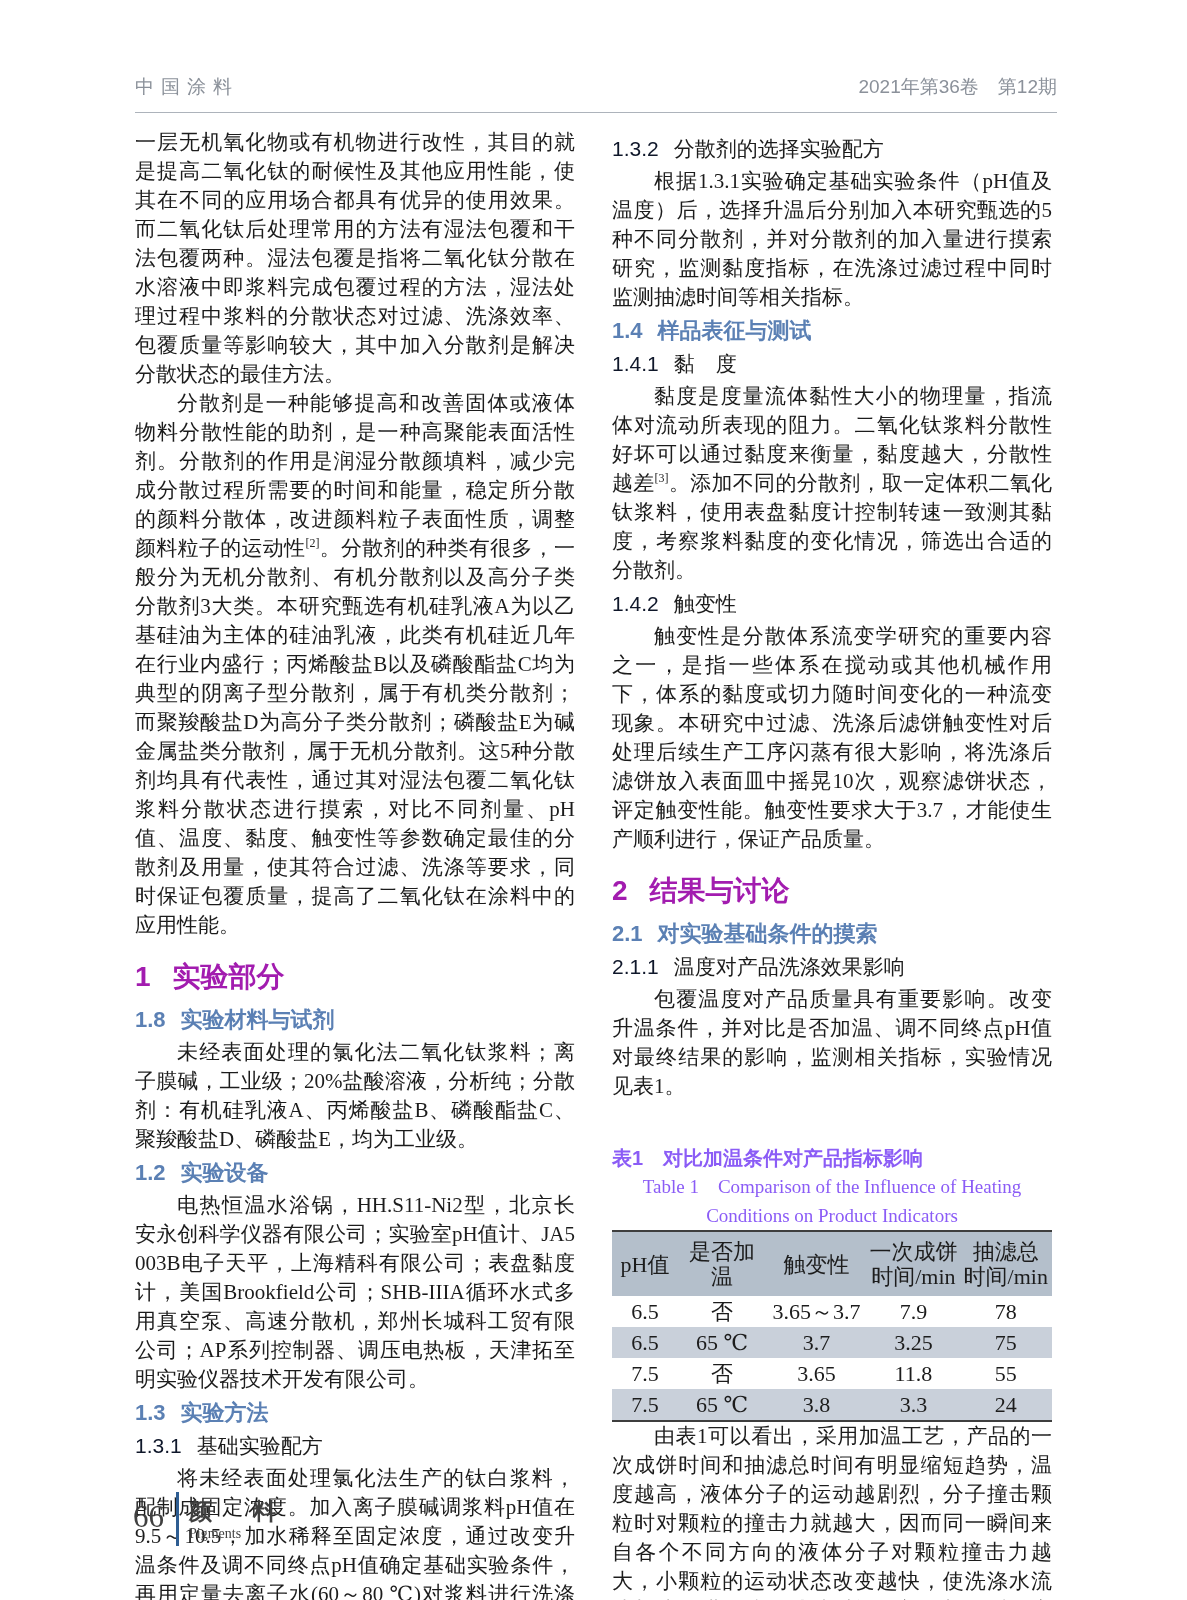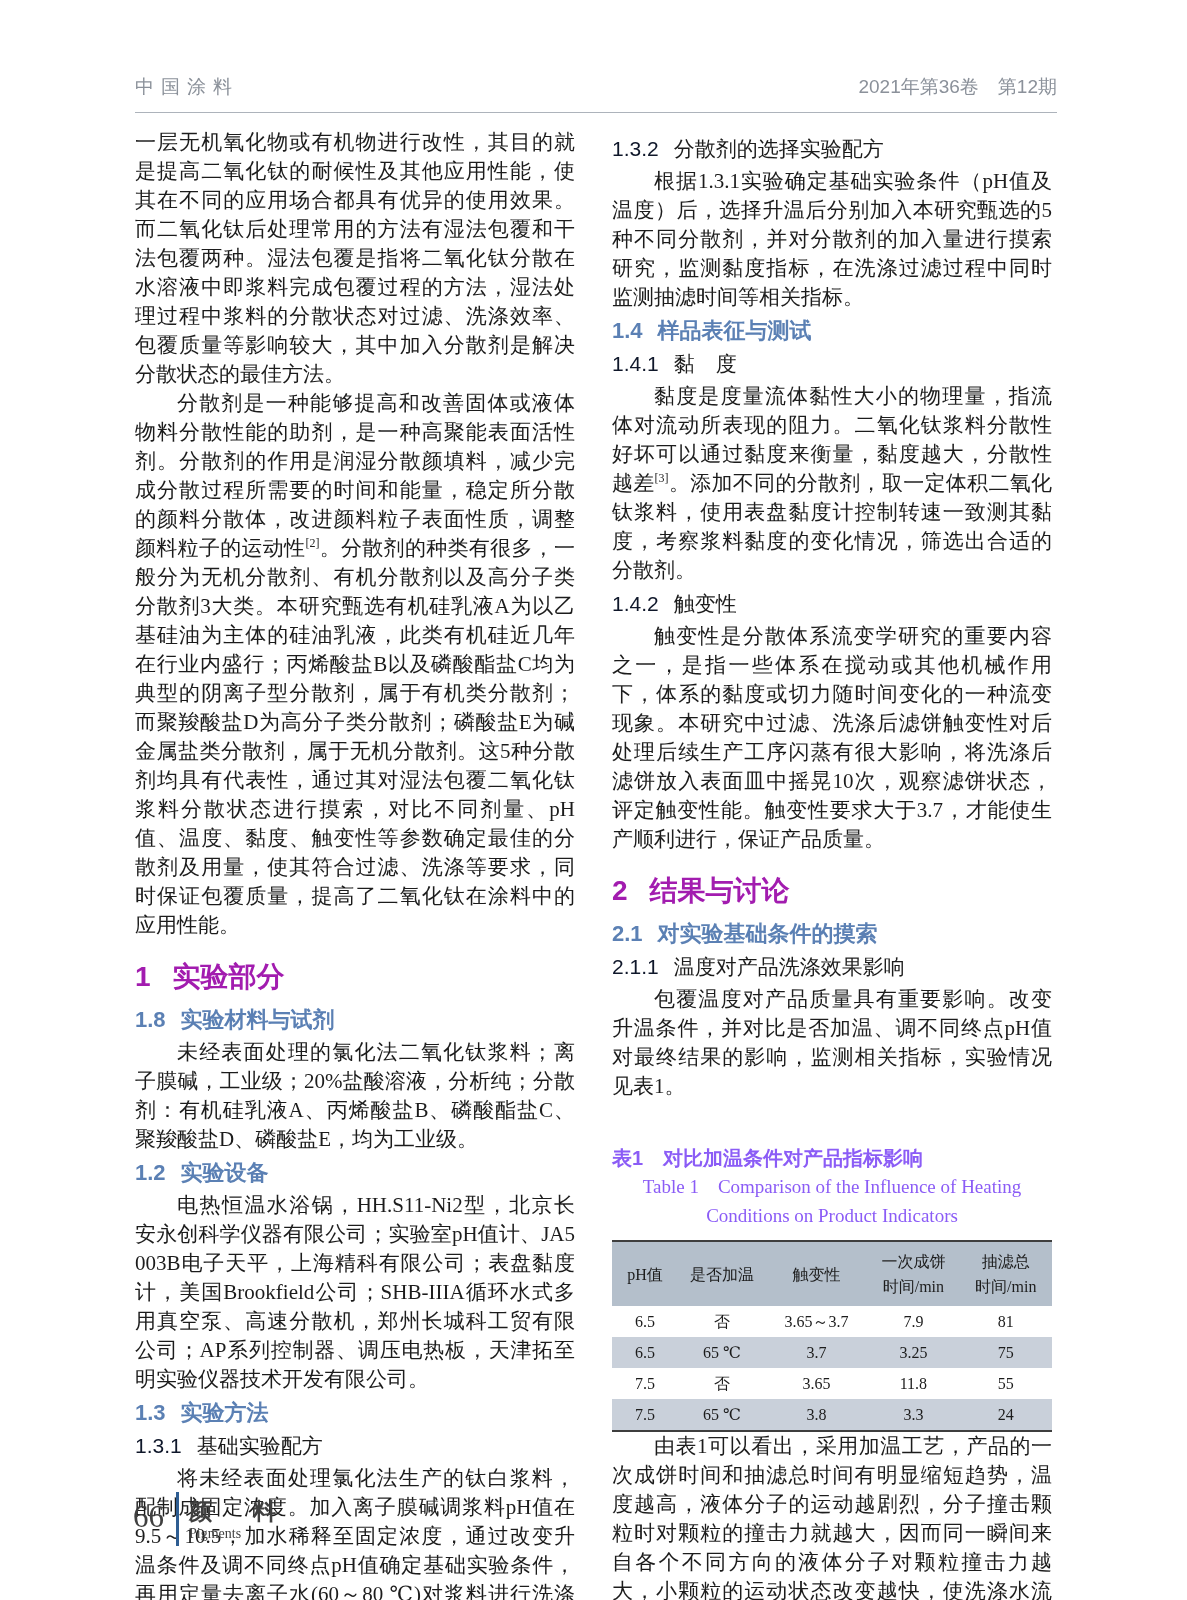--- a/index.html
+++ b/index.html
@@ -46,23 +46,23 @@
   
   .tblock { margin-top:44px; }
   .cap-cn {
     font-family:"Liberation Sans","DejaVu Sans",sans-serif;
     font-weight:bold; font-size:20px; line-height:27px; color:#8b5cf6;
   }
   .cap-en {
     text-align:center; font-weight:normal; font-size:19px; line-height:29px; color:#8b5cf6;
   }
   table.t1 {
-    width:100%; margin-top:10px; border-collapse:collapse;
+    width:100%; border-collapse:collapse;
     border-top:2.5px solid #3e3e3e; border-bottom:2.5px solid #3e3e3e;
-    font-size:16px;
+    font-size:22px;
   }
   table.t1 th {
     background:#b4bfcb; font-weight:normal; text-align:center;
     padding:7px 2px; line-height:25px;
   }
   table.t1 th span { display:block; }
   table.t1 td { text-align:center; padding:3px 2px; line-height:25px; }
   table.t1 tr.alt td { background:#c9d0da; }
   .after-table { margin-top:56px; }
   
@@ -183,21 +183,21 @@
                 <span>时间/min</span>
               </th>
           </tr>
         </thead>
         <tbody>
           <tr>
             <td>6.5</td>
             <td>否</td>
             <td>3.65～3.7</td>
             <td>7.9</td>
-            <td>81</td>
+            <td>78</td>
           </tr>
           <tr class="alt">
             <td>6.5</td>
             <td>65 ℃</td>
             <td>3.7</td>
             <td>3.25</td>
             <td>75</td>
           </tr>
           <tr>
             <td>7.5</td>

